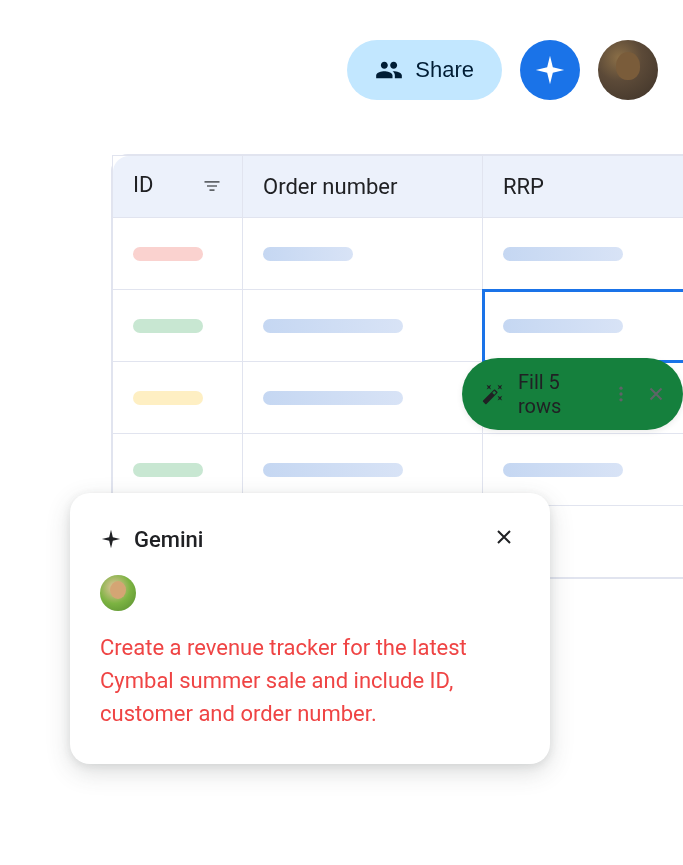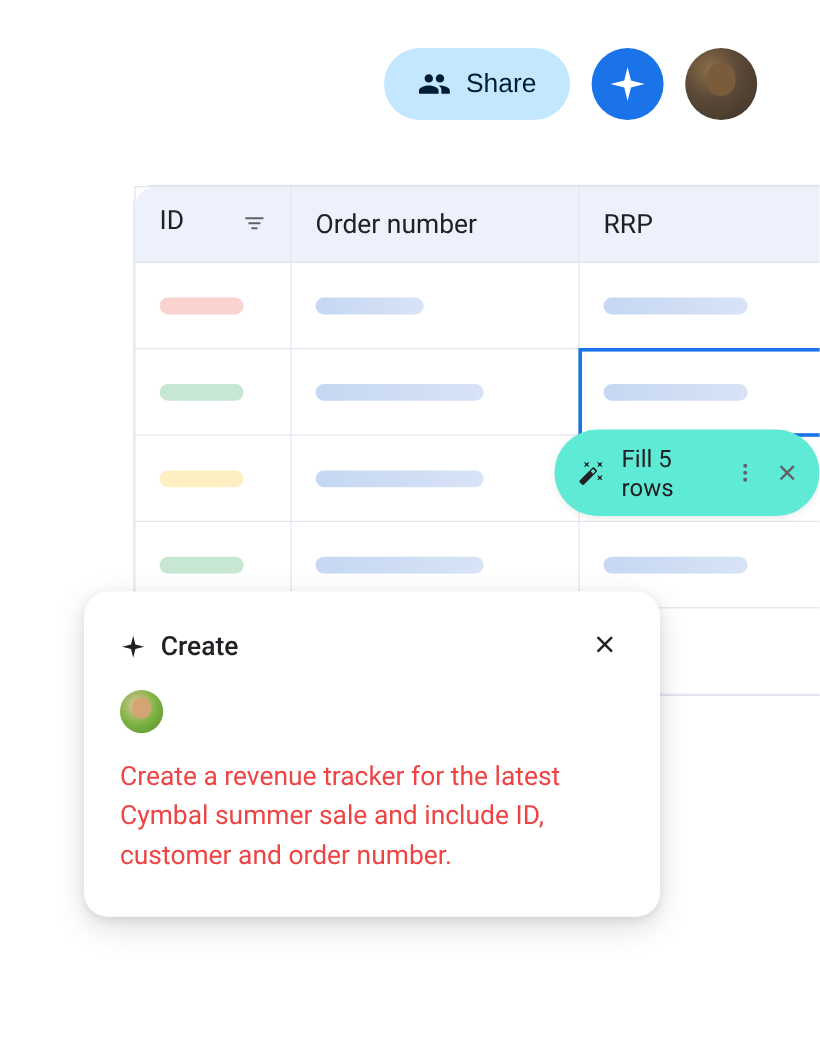--- a/index.html
+++ b/index.html
@@ -6,21 +6,21 @@
     body {
       font-family: 'Google Sans', -apple-system, BlinkMacSystemFont, 'Segoe UI', Roboto, sans-serif;
       width: 683px;
       height: 865px;
       position: relative;
       background: white;
     }
     .topbar {
       position: absolute;
       top: 40px;
-      right: 52px;
+      right: 25px;
       display: flex;
       align-items: center;
       gap: 18px;
     }
     .share-btn {
       background: #c2e7ff;
       border: none;
       border-radius: 40px;
       padding: 16px 28px;
       font-size: 22px;
@@ -123,21 +123,21 @@
       bottom: -6px;
       width: 10px;
       height: 10px;
       background: #1a73e8;
       border-radius: 50%;
     }
     .chip {
       position: absolute;
       top: 358px;
       left: 462px;
-      background: #5eead4;
+      background: #15803d;
       border-radius: 40px;
       padding: 12px 16px 12px 20px;
       display: flex;
       align-items: center;
       gap: 14px;
       z-index: 5;
       box-shadow: 0 2px 6px rgba(0,0,0,0.08);
     }
     .chip-text {
       font-size: 20px;
@@ -309,21 +309,21 @@
     </svg>
   </span>
 </div>
 
 <div class="gemini-card">
   <div class="card-header">
     <div class="card-title-wrap">
       <svg width="22" height="22" viewBox="0 0 24 24" fill="#202124">
         <path d="M12 2 L14 10 L22 12 L14 14 L12 22 L10 14 L2 12 L10 10 Z"></path>
       </svg>
-      <span class="card-title">Create</span>
+      <span class="card-title">Gemini</span>
     </div>
     <span class="close-btn">
       <svg width="24" height="24" viewBox="0 0 24 24" stroke="#202124" stroke-width="2" fill="none">
         <path d="M6 6l12 12M18 6L6 18"></path>
       </svg>
     </span>
   </div>
   <div class="card-avatar"></div>
   <div class="card-body">Create a revenue tracker for the latest Cymbal summer sale and include ID, customer and order number.</div>
 </div>

